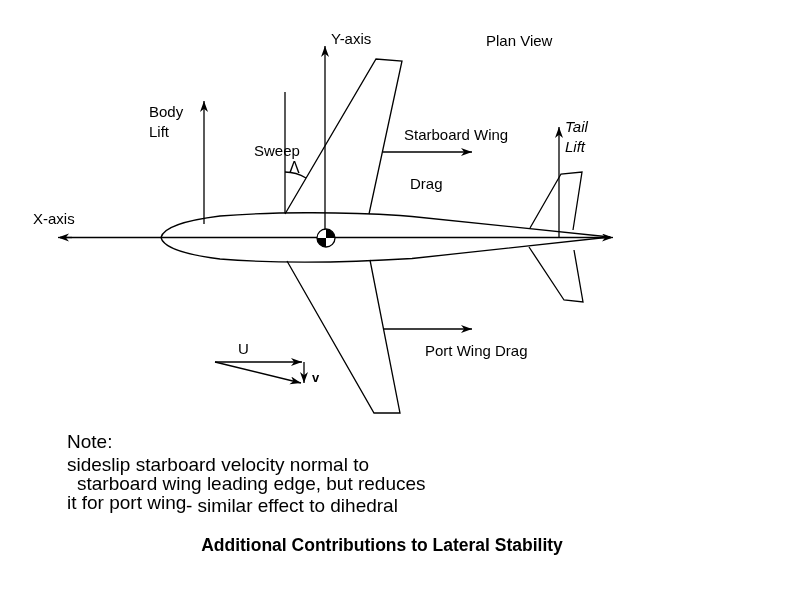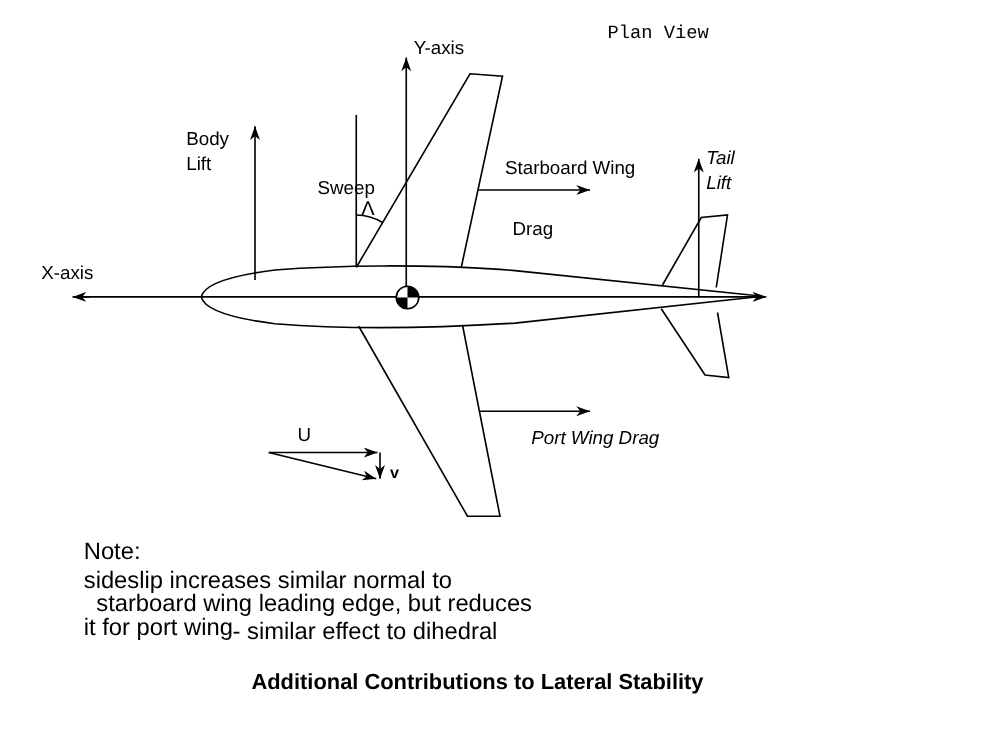--- a/index.html
+++ b/index.html
@@ -83,46 +83,46 @@
 
     <g>
       <circle cx="326" cy="238" r="9" fill="#ffffff" stroke="#000" stroke-width="1.3"></circle>
       <path d="M326,238 L326,229 A9,9 0 0 1 335,238 Z" fill="#000"></path>
       <path d="M326,238 L326,247 A9,9 0 0 1 317,238 Z" fill="#000"></path>
     </g>
   </svg>
 
   <div class="lbl" style="left:331px;top:29px;">Y-axis</div>
 
-  <div class="lbl" style="left:486px;top:17px;font-family:Liberation Mono, monospace;">Plan View</div>
+  <div class="lbl" style="left:486px;top:31px;">Plan View</div>
 
   <div class="lbl" style="left:149px;top:102px;"><span>Body</span><br><span>Lift</span></div>
 
   <div class="lbl" style="left:254px;top:141px;">Sweep</div>
 
   <div class="lbl" style="left:289px;top:158px;font-size:16px;">Λ</div>
 
   <div class="lbl" style="left:404px;top:125px;">Starboard Wing</div>
 
   <div class="lbl" style="left:410px;top:174px;">Drag</div>
 
   <div class="lbl" style="left:565px;top:117px;font-style:italic;"><span>Tail</span><br><span>Lift</span></div>
 
   <div class="lbl" style="left:33px;top:209px;">X-axis</div>
 
   <div class="lbl" style="left:238px;top:339px;">U</div>
 
   <div class="lbl small-b" style="left:312px;top:368px;">v</div>
 
 
-  <div class="lbl" style="left:425px;top:341px;font-style:italic;">Port Wing Drag</div>
+  <div class="lbl" style="left:425px;top:341px;">Port Wing Drag</div>
 
   <div>
     <div class="lbl note-line" style="left:67px;top:432px;">Note:</div>
-    <div class="lbl note-line" style="left:67px;top:455px;">sideslip increases similar normal to</div>
+    <div class="lbl note-line" style="left:67px;top:455px;">sideslip starboard velocity normal to</div>
     <div class="lbl note-line" style="left:67px;top:474px;margin-left:10px;">starboard wing leading edge, but reduces</div>
     <div class="lbl note-line" style="left:67px;top:493px;">it for port wing</div>
     <div class="lbl note-line" style="left:186px;top:496px;">- similar effect to dihedral</div>
   </div>
 
   <div class="title" style="left:382px;top:535px;">Additional Contributions to Lateral Stability</div>
 
 </div>
 
 </body></html>

